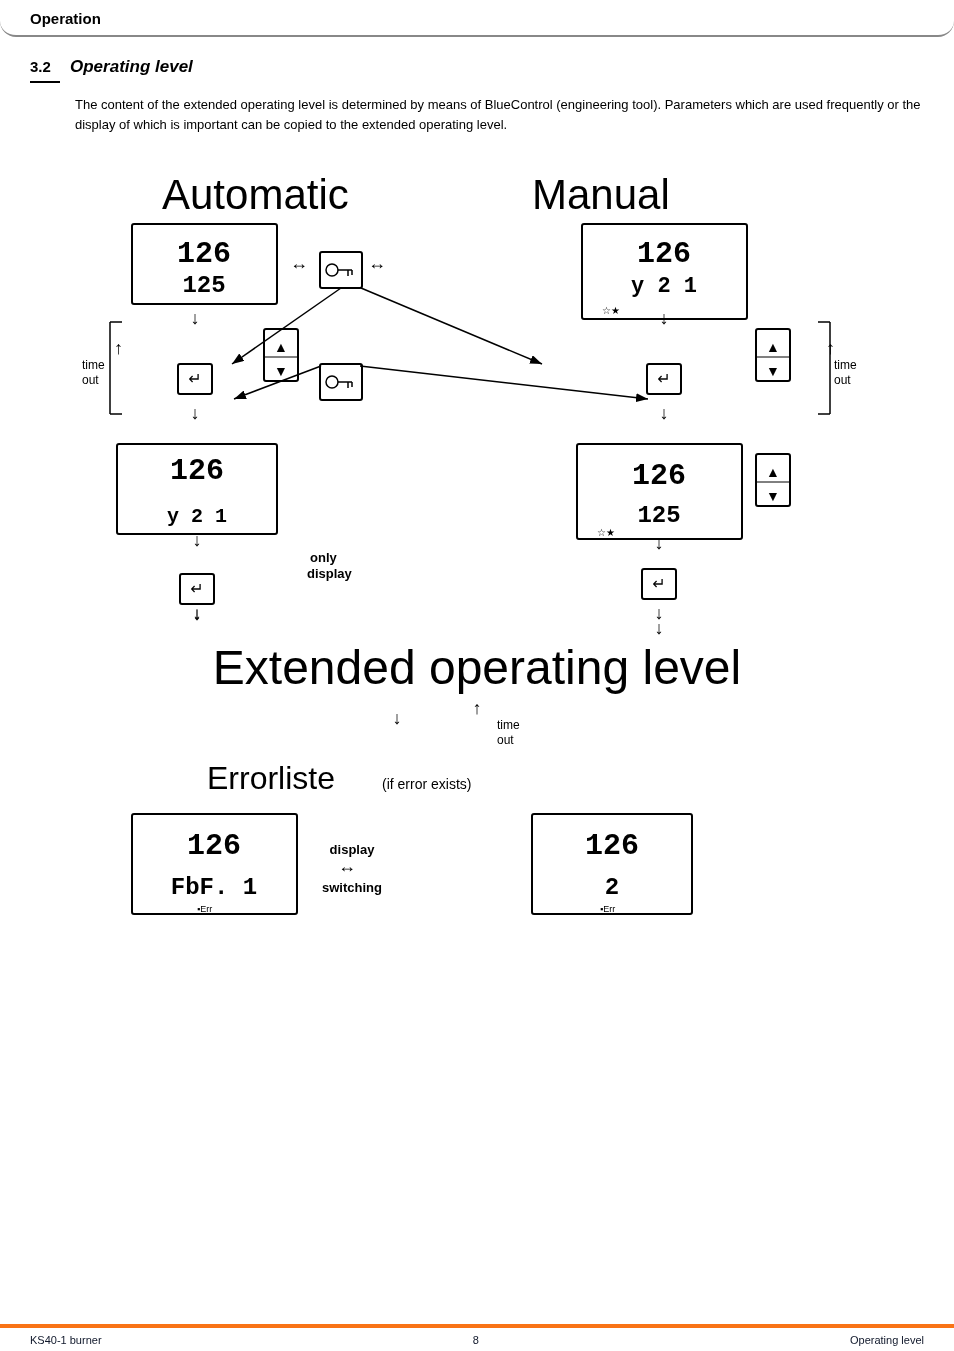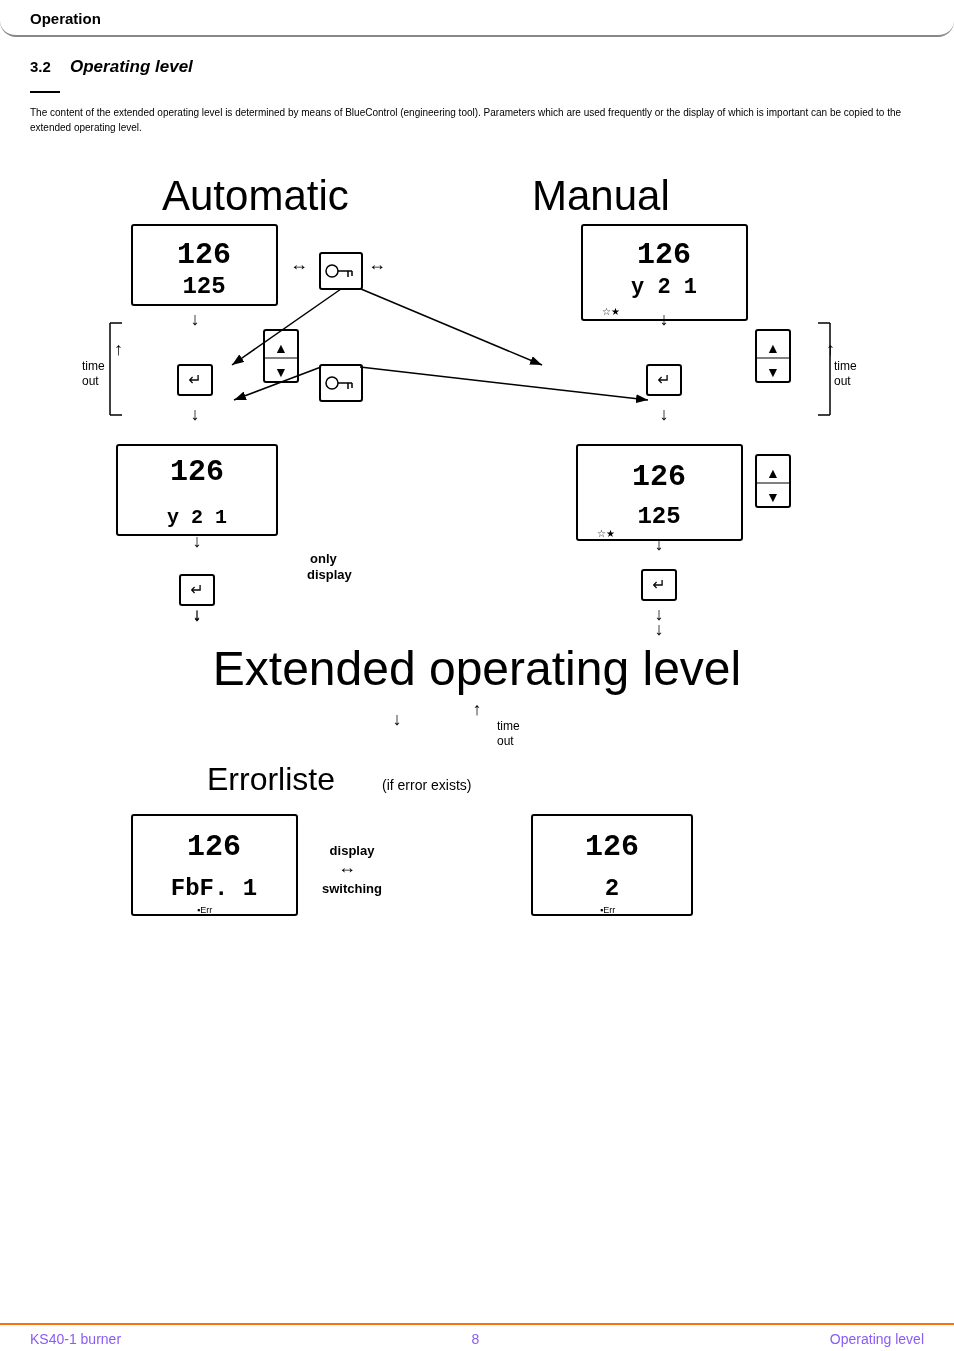--- a/index.html
+++ b/index.html
@@ -26,54 +26,55 @@
     }
 
     
     .footer {
       position: absolute;
       bottom: 18px;
       left: 0; right: 0;
       padding: 0 30px;
       display: flex;
       justify-content: space-between;
-      font-size: 14px;
-      color: #8b5cf6;
-      border-top: 2px solid #f97316;
+      font-size: 11px;
+      color: #0f172a;
+      border-top: 4px solid #f97316;
       padding-top: 6px;
     }
 
     
     .main-content {
       padding: 10px 30px 60px 30px;
     }
 
     
     .section-heading {
       display: flex;
       align-items: baseline;
       gap: 10px;
       margin-bottom: 12px;
     }
     .section-num {
       font-size: 15px;
       font-weight: bold;
       border-bottom: 2px solid #000;
-      padding-bottom: 16px;
+      padding-bottom: 6px;
       min-width: 30px;
     }
     .section-title {
       font-size: 17px;
       font-style: italic;
       font-weight: bold;
     }
     .section-description {
-      font-size: 10px;
+      font-size: 13px;
       line-height: 1.5;
       margin-bottom: 20px;
+      margin-left: 45px;
     }
 
     
     .diagram-svg {
       display: block;
       margin: 0 auto;
     }
   </style>
 </head>
 <body>

